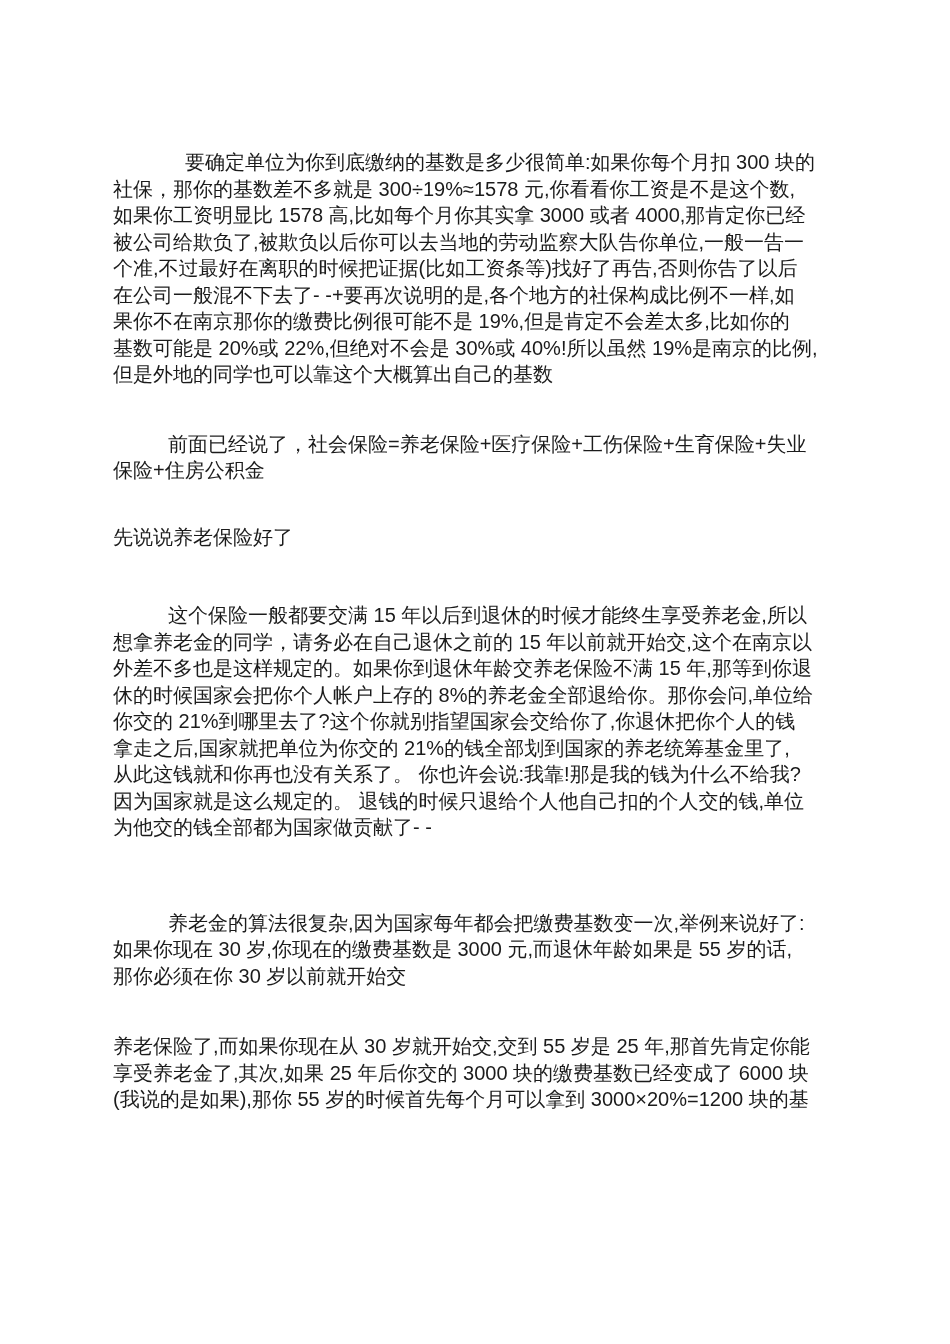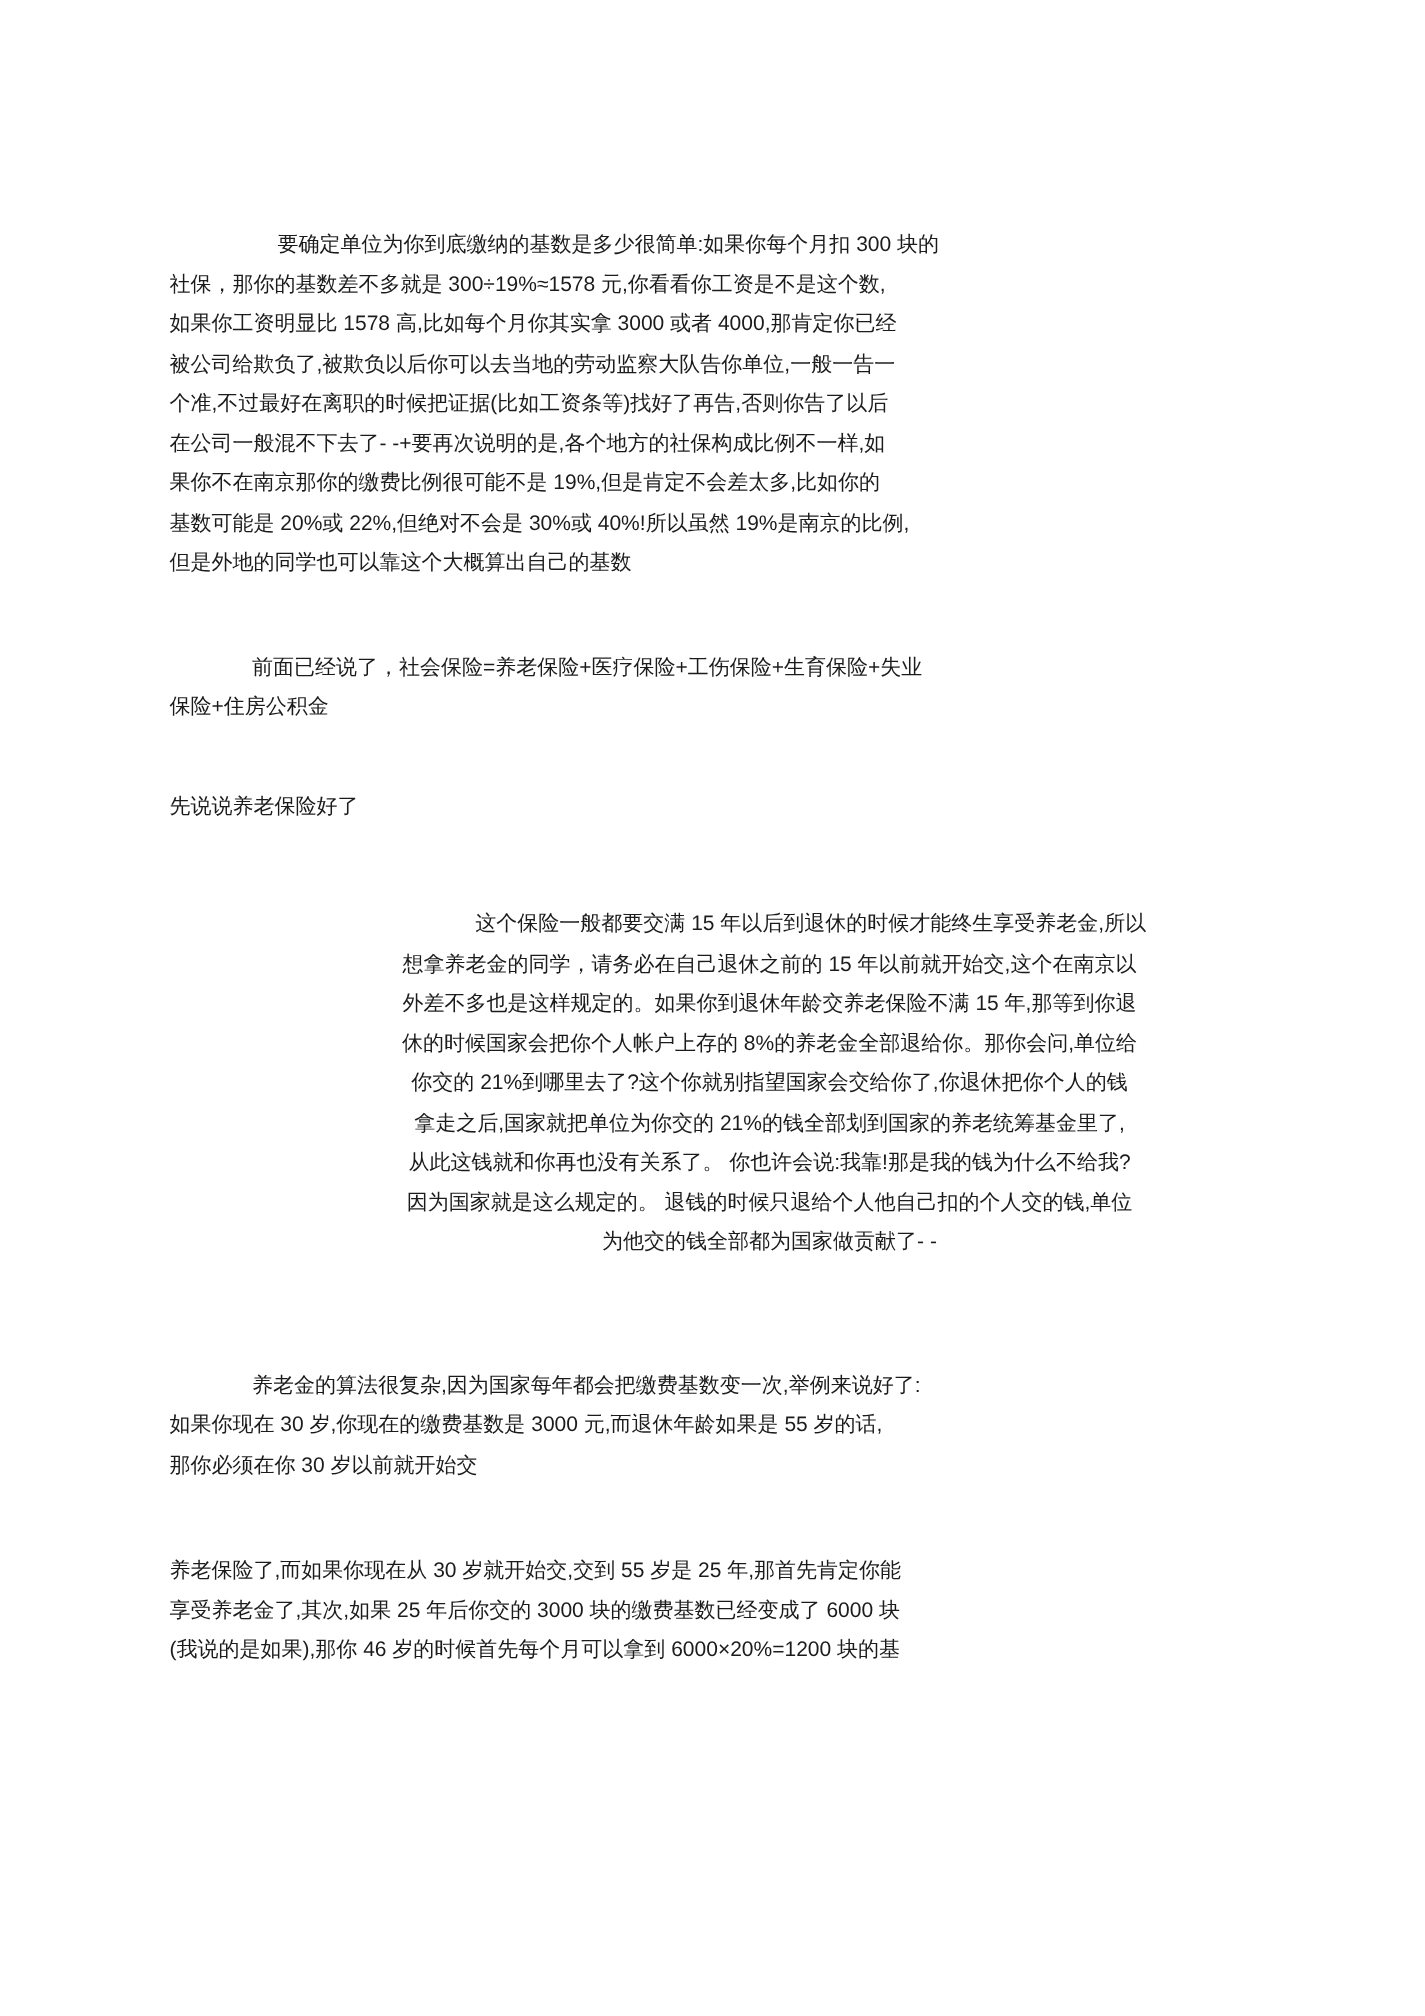--- a/index.html
+++ b/index.html
@@ -13,49 +13,49 @@
     height: 1344px;
     background: #ffffff;
     overflow: hidden;
   }
   .content {
     position: absolute;
     left: 113px;
     top: 149px;
     width: 800px;
     font-family: "Liberation Sans", "DejaVu Sans", sans-serif;
-    font-size: 14px;
+    font-size: 20px;
     line-height: 26.5px;
     color: #1b1b1b;
     font-weight: 400;
   }
   .para {
     margin: 0;
     padding: 0;
     text-indent: 0;
   }
   .line { white-space: nowrap; }
   
   .p0, .p1 { text-indent: 72px; }
   .p2, .p4, .p5, .p6 { text-indent: 55px; }
   .p3, .p7 { text-indent: 0; }
   
   .p1 { margin-top: 40px; }
   .p2 { margin-top: 43px; }
   .p3 { margin-top: 40px; }
-  .p4 { margin-top: 52px; text-align: center; }
+  .p4 { margin-top: 52px; }
   .p5 { margin-top: 38px; }
   .p6 { margin-top: 69px; }
   .p7 { margin-top: 44px; }
 </style>
 </head>
 <body>
 
 <div class="page" style="background: rgb(255, 255, 255);">
   <div class="content" id="paragraphs" style="color: rgb(27, 27, 27);">
       <p class="para p0"><span class="line">要确定单位为你到底缴纳的基数是多少很简单:如果你每个月扣 300 块的</span><br><span class="line">社保，那你的基数差不多就是 300÷19%≈1578 元,你看看你工资是不是这个数,</span><br><span class="line">如果你工资明显比 1578 高,比如每个月你其实拿 3000 或者 4000,那肯定你已经</span><br><span class="line">被公司给欺负了,被欺负以后你可以去当地的劳动监察大队告你单位,一般一告一</span><br><span class="line">个准,不过最好在离职的时候把证据(比如工资条等)找好了再告,否则你告了以后</span><br><span class="line">在公司一般混不下去了- -+要再次说明的是,各个地方的社保构成比例不一样,如</span><br><span class="line">果你不在南京那你的缴费比例很可能不是 19%,但是肯定不会差太多,比如你的</span><br><span class="line">基数可能是 20%或 22%,但绝对不会是 30%或 40%!所以虽然 19%是南京的比例,</span><br><span class="line">但是外地的同学也可以靠这个大概算出自己的基数</span></p>
       <p class="para p2"><span class="line">前面已经说了，社会保险=养老保险+医疗保险+工伤保险+生育保险+失业</span><br><span class="line">保险+住房公积金</span></p>
       <p class="para p3"><span class="line">先说说养老保险好了</span></p>
       <p class="para p4"><span class="line">这个保险一般都要交满 15 年以后到退休的时候才能终生享受养老金,所以</span><br><span class="line">想拿养老金的同学，请务必在自己退休之前的 15 年以前就开始交,这个在南京以</span><br><span class="line">外差不多也是这样规定的。如果你到退休年龄交养老保险不满 15 年,那等到你退</span><br><span class="line">休的时候国家会把你个人帐户上存的 8%的养老金全部退给你。那你会问,单位给</span><br><span class="line">你交的 21%到哪里去了?这个你就别指望国家会交给你了,你退休把你个人的钱</span><br><span class="line">拿走之后,国家就把单位为你交的 21%的钱全部划到国家的养老统筹基金里了,</span><br><span class="line">从此这钱就和你再也没有关系了。 你也许会说:我靠!那是我的钱为什么不给我?</span><br><span class="line">因为国家就是这么规定的。 退钱的时候只退给个人他自己扣的个人交的钱,单位</span><br><span class="line">为他交的钱全部都为国家做贡献了- -</span></p>
       <p class="para p6"><span class="line">养老金的算法很复杂,因为国家每年都会把缴费基数变一次,举例来说好了:</span><br><span class="line">如果你现在 30 岁,你现在的缴费基数是 3000 元,而退休年龄如果是 55 岁的话,</span><br><span class="line">那你必须在你 30 岁以前就开始交</span></p>
-      <p class="para p7"><span class="line">养老保险了,而如果你现在从 30 岁就开始交,交到 55 岁是 25 年,那首先肯定你能</span><br><span class="line">享受养老金了,其次,如果 25 年后你交的 3000 块的缴费基数已经变成了 6000 块</span><br><span class="line">(我说的是如果),那你 46 岁的时候首先每个月可以拿到 6000×20%=1200 块的基</span></p>
+      <p class="para p7"><span class="line">养老保险了,而如果你现在从 30 岁就开始交,交到 55 岁是 25 年,那首先肯定你能</span><br><span class="line">享受养老金了,其次,如果 25 年后你交的 3000 块的缴费基数已经变成了 6000 块</span><br><span class="line">(我说的是如果),那你 55 岁的时候首先每个月可以拿到 3000×20%=1200 块的基</span></p>
     </div>
 </div>
 
 </body></html>

